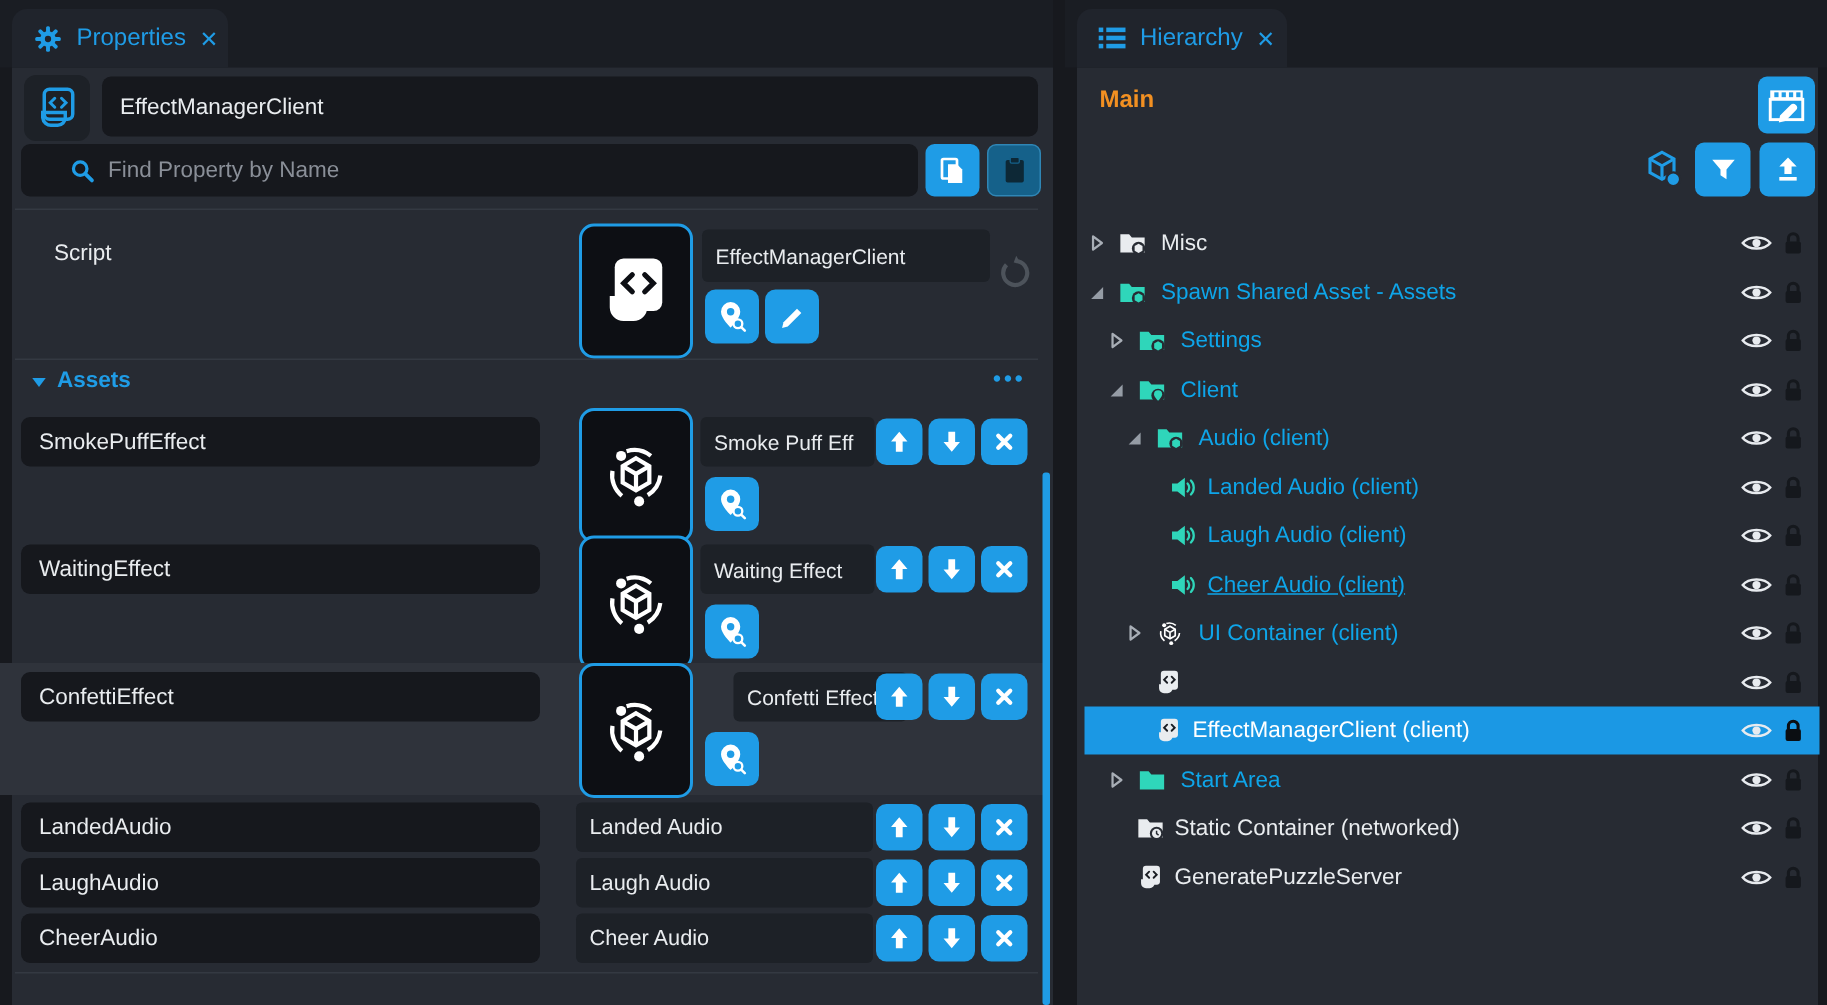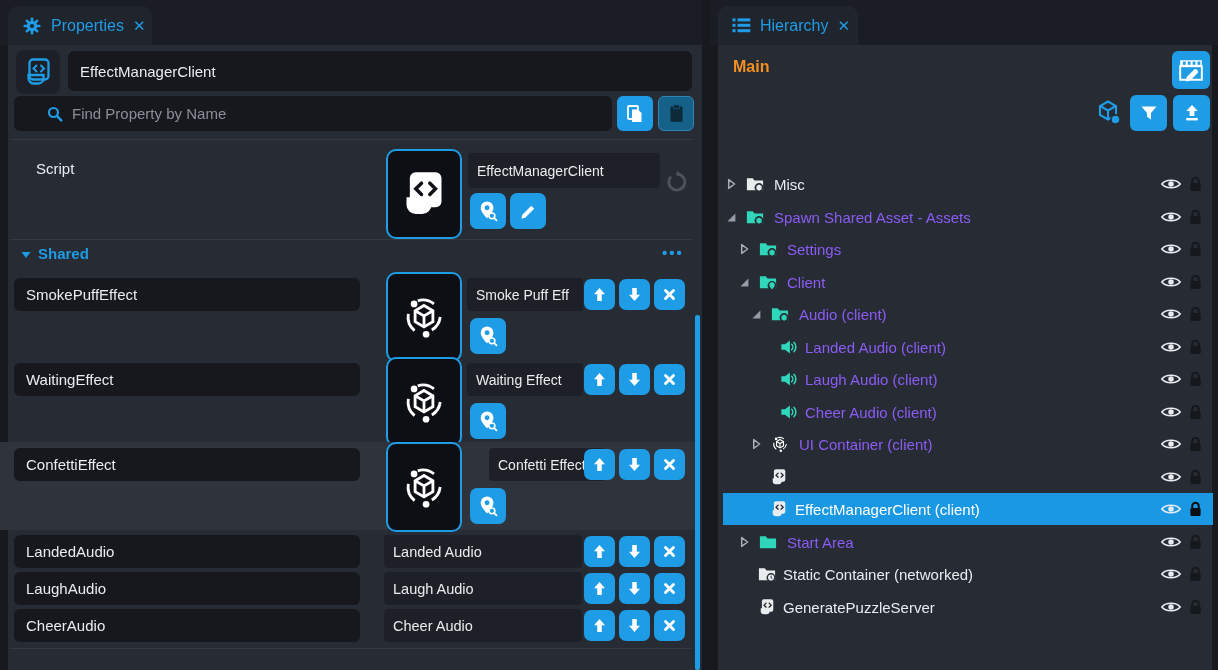--- a/index.html
+++ b/index.html
@@ -21,23 +21,23 @@
   .searchwrap input::placeholder { color:#8a8f98; }
   .btn { border:none; border-radius:6px; background:#1f9ce6; display:flex; align-items:center; justify-content:center; cursor:pointer; }
   .btn-dark { background:#15618a; border:1px solid #2f86b5; }
   .iconbox { background:#0d0f14; border:2px solid #1f9ce6; border-radius:10px;
     display:flex; align-items:center; justify-content:center; }
   .valuebox { background:#1d2127; border-radius:4px; color:#e9ecef; font-size:14px;
     display:flex; align-items:center; padding:0 9px; white-space:nowrap; overflow:hidden; }
   .label { color:#e9ecef; font-size:15px; }
   .sep { position:absolute; height:1px; background:#40454e; opacity:.55; }
   .rowhl { position:absolute; background:#2f333b; }
-  .tree-row { position:absolute; left:0; width:502px; height:32px;margin-top:22px; }
+  .tree-row { position:absolute; left:0; width:502px; height:32px; }
   .tree-label { position:absolute; top:50%; transform:translateY(-50%); font-size:15px; white-space:nowrap; }
-  .t-teal { color:#8b5cf6; } .t-white { color:#e9ecef; }
+  .t-teal { color:#0ea5e9; } .t-white { color:#e9ecef; }
   .eye, .lock, .arrow { position:absolute; top:50%; transform:translateY(-50%); display:flex; }
   .tree-icon { position:absolute; top:50%; transform:translateY(-50%); display:flex; }
   .sel { background:#1b98e4; }
   .main-label { color:#f29022; font-size:16px; font-weight:bold; }
   .custom-label { color:#1f9ce6; font-size:15px; font-weight:bold; }
   .dots { color:#1f9ce6; font-size:15px; font-weight:bold; letter-spacing:2px; }
   .scrollbar { position:absolute; width:5px; background:#1f9ce6; border-radius:2px; }
 </style>
 </head>
 <body>
@@ -136,21 +136,21 @@
       </svg>
     </span>
 
   <div class="sep" style="left:10px;top:239px;width:682px;"></div>
 
   <span class="abs" style="left:20px;top:249px;" id="caret-slot">
       <svg style="width:12px;height:12px;display:block;" viewBox="0 0 12 12">
         <path d="M1.5 3 H10.5 L6 9 Z" fill="#1f9ce6"></path>
       </svg>
     </span>
-  <span class="custom-label abs" style="left:38px;top:245px;">Shared</span>
+  <span class="custom-label abs" style="left:38px;top:245px;">Assets</span>
   <span class="dots abs" style="left:662px;top:244px;">•••</span>
 
   <div id="effect-rows">
 
     <div class="inputbox abs" style="left:14px;top:278px;width:346px;height:33px;line-height:33px;">SmokePuffEffect</div>
     <div class="iconbox abs" style="left:386px;top:272px;width:76px;height:90px;">
         <svg style="width:46px;height:46px;display:block;" viewBox="0 0 44 44">
           <g stroke="#fff" stroke-width="2.7" fill="none">
             <path d="M22 11 l8.5 5 v10.5 l-8.5 5 -8.5 -5 V16 z"></path>
             <path d="M13.5 16 L22 21 l8.5 -5 M22 21 v10.5"></path>
@@ -567,21 +567,21 @@
     </div>
     <div class="tree-row" style="top:373.5px;">
 
       <span class="tree-icon" style="left:70px;">
           <svg style="width:18px;height:18px;display:block;" viewBox="0 0 20 18">
             <path d="M1.5 6 h4 L11 1.8 v14.4 L5.5 12 h-4 z" fill="#2fd6ba"></path>
             <path d="M13 6 a4.3 4.3 0 0 1 0 6" stroke="#2fd6ba" stroke-width="1.7" fill="none" stroke-linecap="round"></path>
             <path d="M15.5 3.8 a7.5 7.5 0 0 1 0 10.4" stroke="#2fd6ba" stroke-width="1.7" fill="none" stroke-linecap="round"></path>
           </svg>
         </span>
-      <span class="tree-label t-teal" style="left:95px;">Cheer Audio (client)</span>
+      <span class="tree-label t-teal" style="left:95px;text-decoration:underline;">Cheer Audio (client)</span>
       <span class="eye" style="left:450px;">
           <svg style="width:22px;height:22px;display:block;" viewBox="0 0 24 16">
             <path d="M2 8 C6.2 2.6 17.8 2.6 22 8 C17.8 13.4 6.2 13.4 2 8 Z" fill="none" stroke="#e8ebef" stroke-width="1.8"></path>
             <circle cx="12" cy="8" r="3" fill="#e8ebef"></circle>
           </svg>
         </span>
       <span class="lock" style="left:477px;">
           <svg style="width:17px;height:17px;display:block;" viewBox="0 0 18 20">
             <path d="M5.2 9 V6.5 a3.8 3.8 0 0 1 7.6 0 V9" stroke="#15181d" stroke-width="2.4" fill="none"></path>
             <rect x="3" y="8.8" width="12" height="9.5" rx="1.6" fill="#15181d"></rect>

